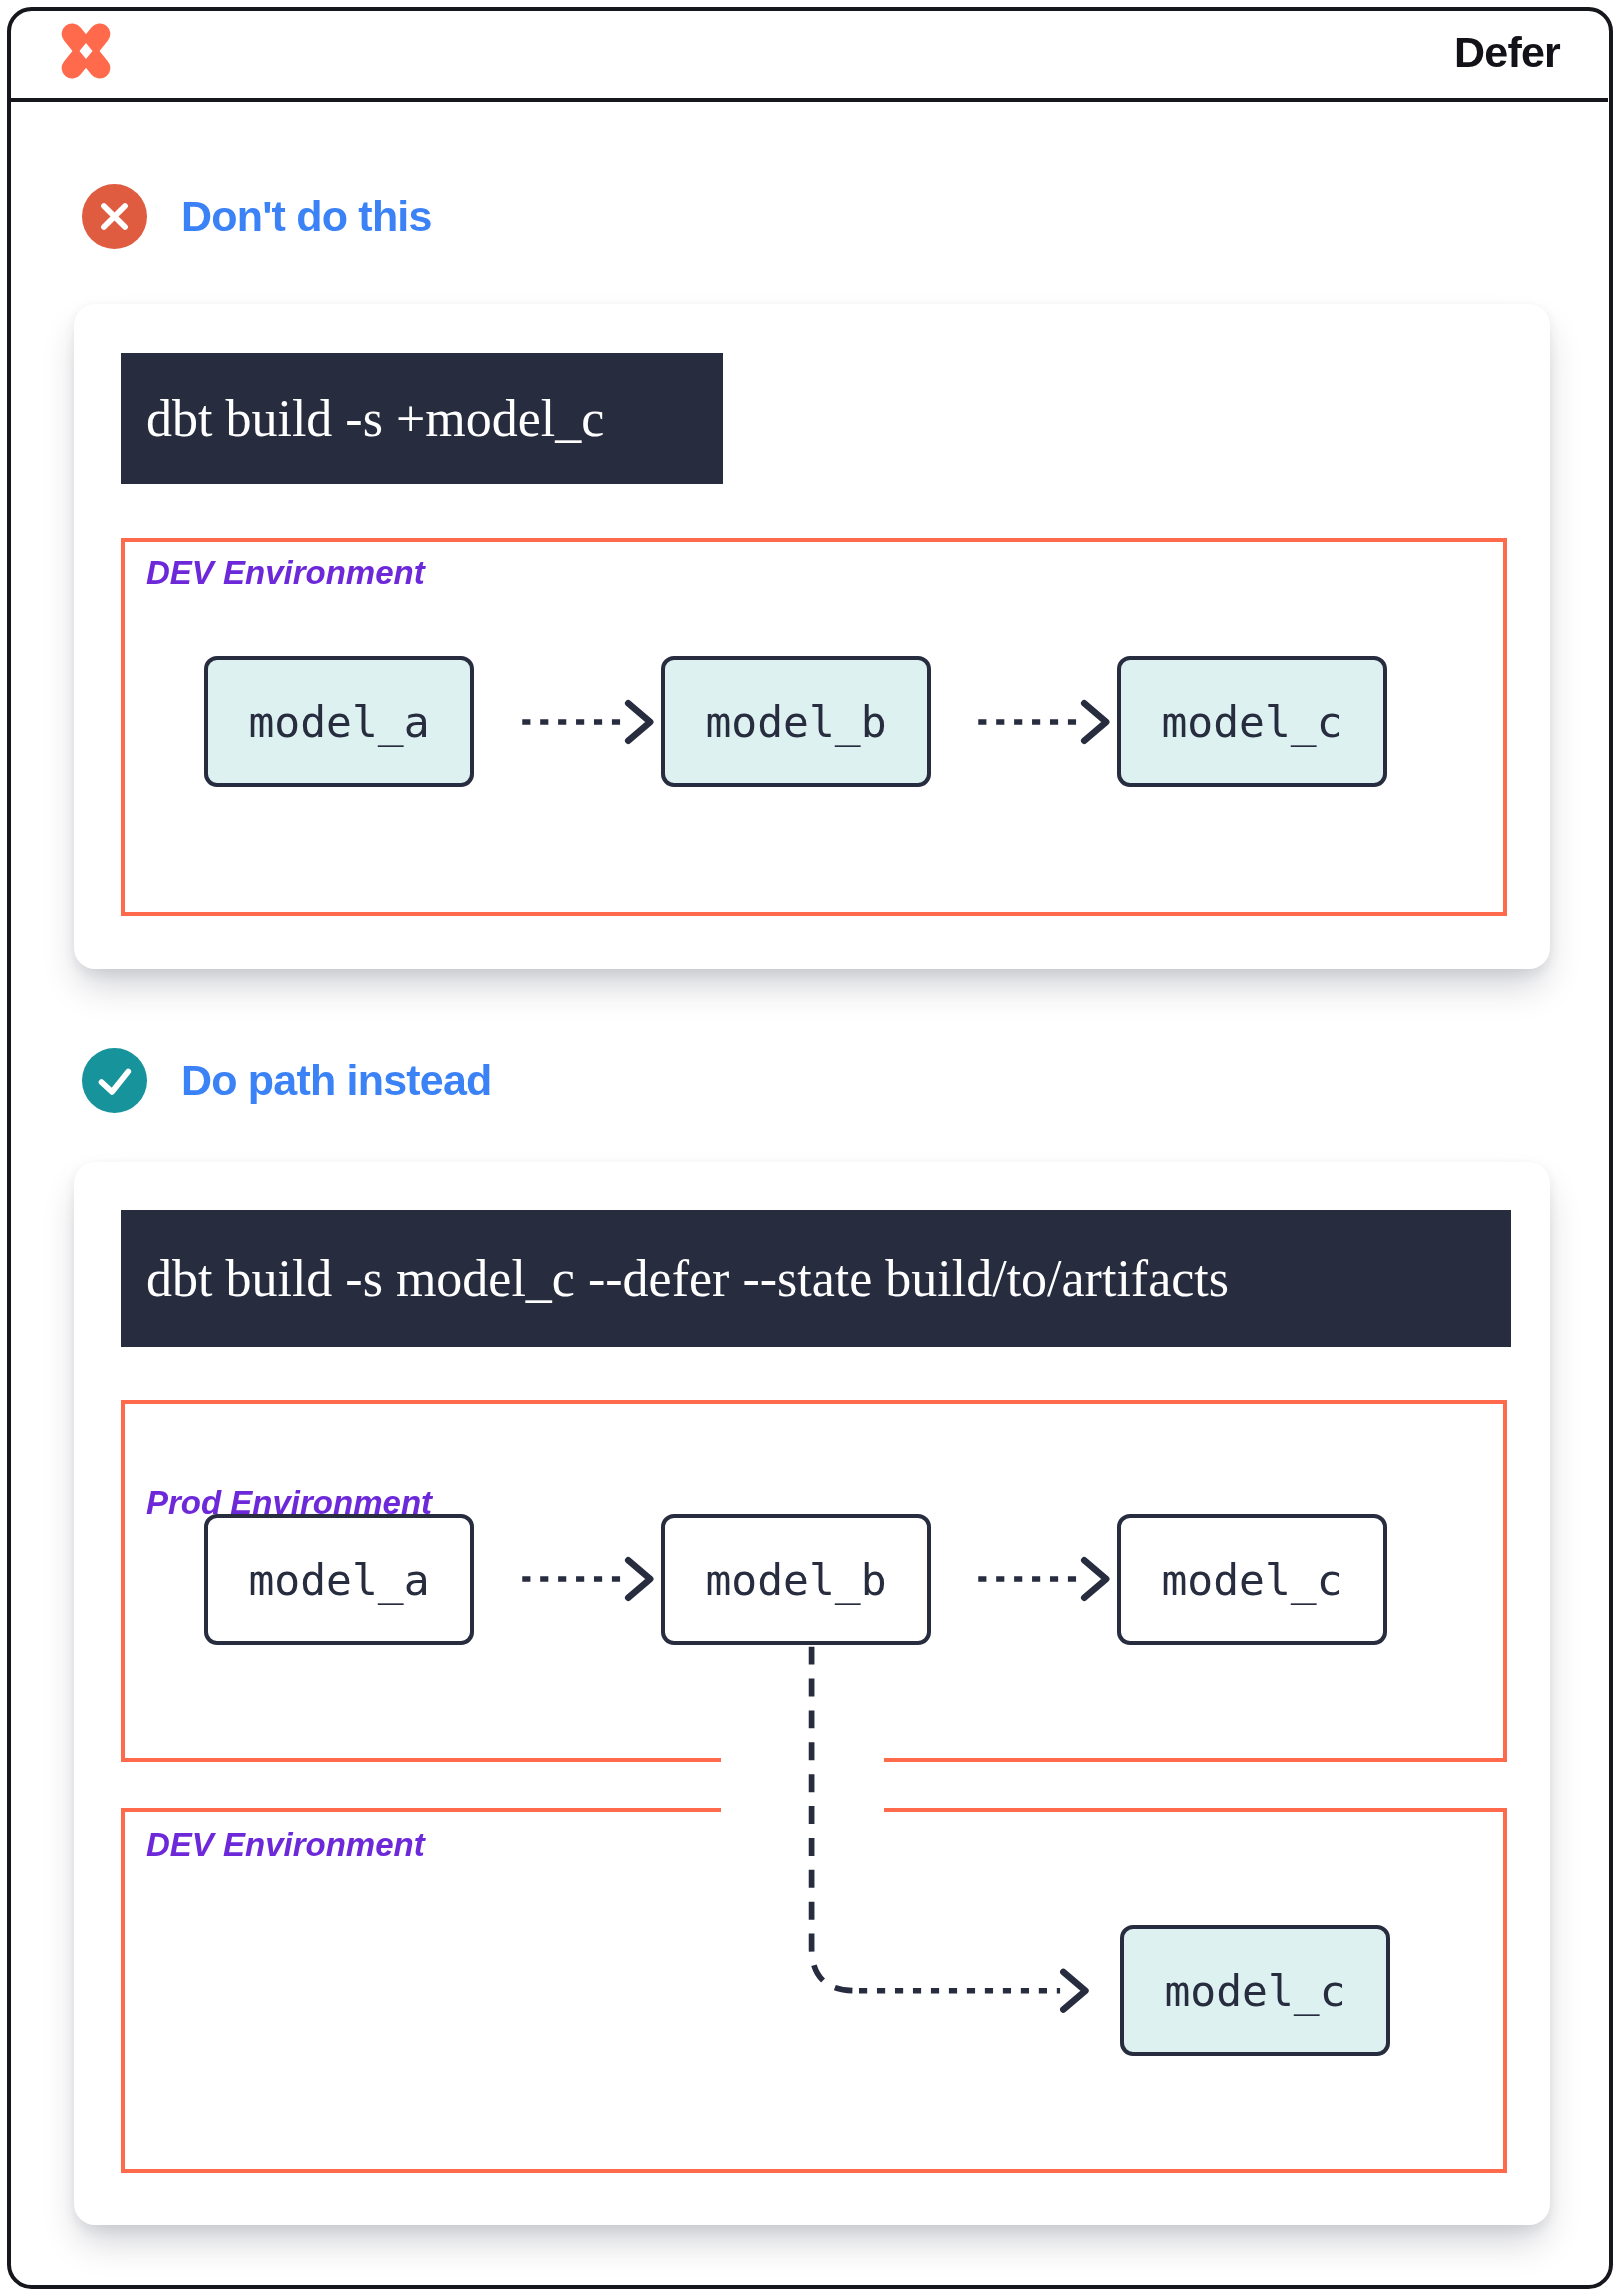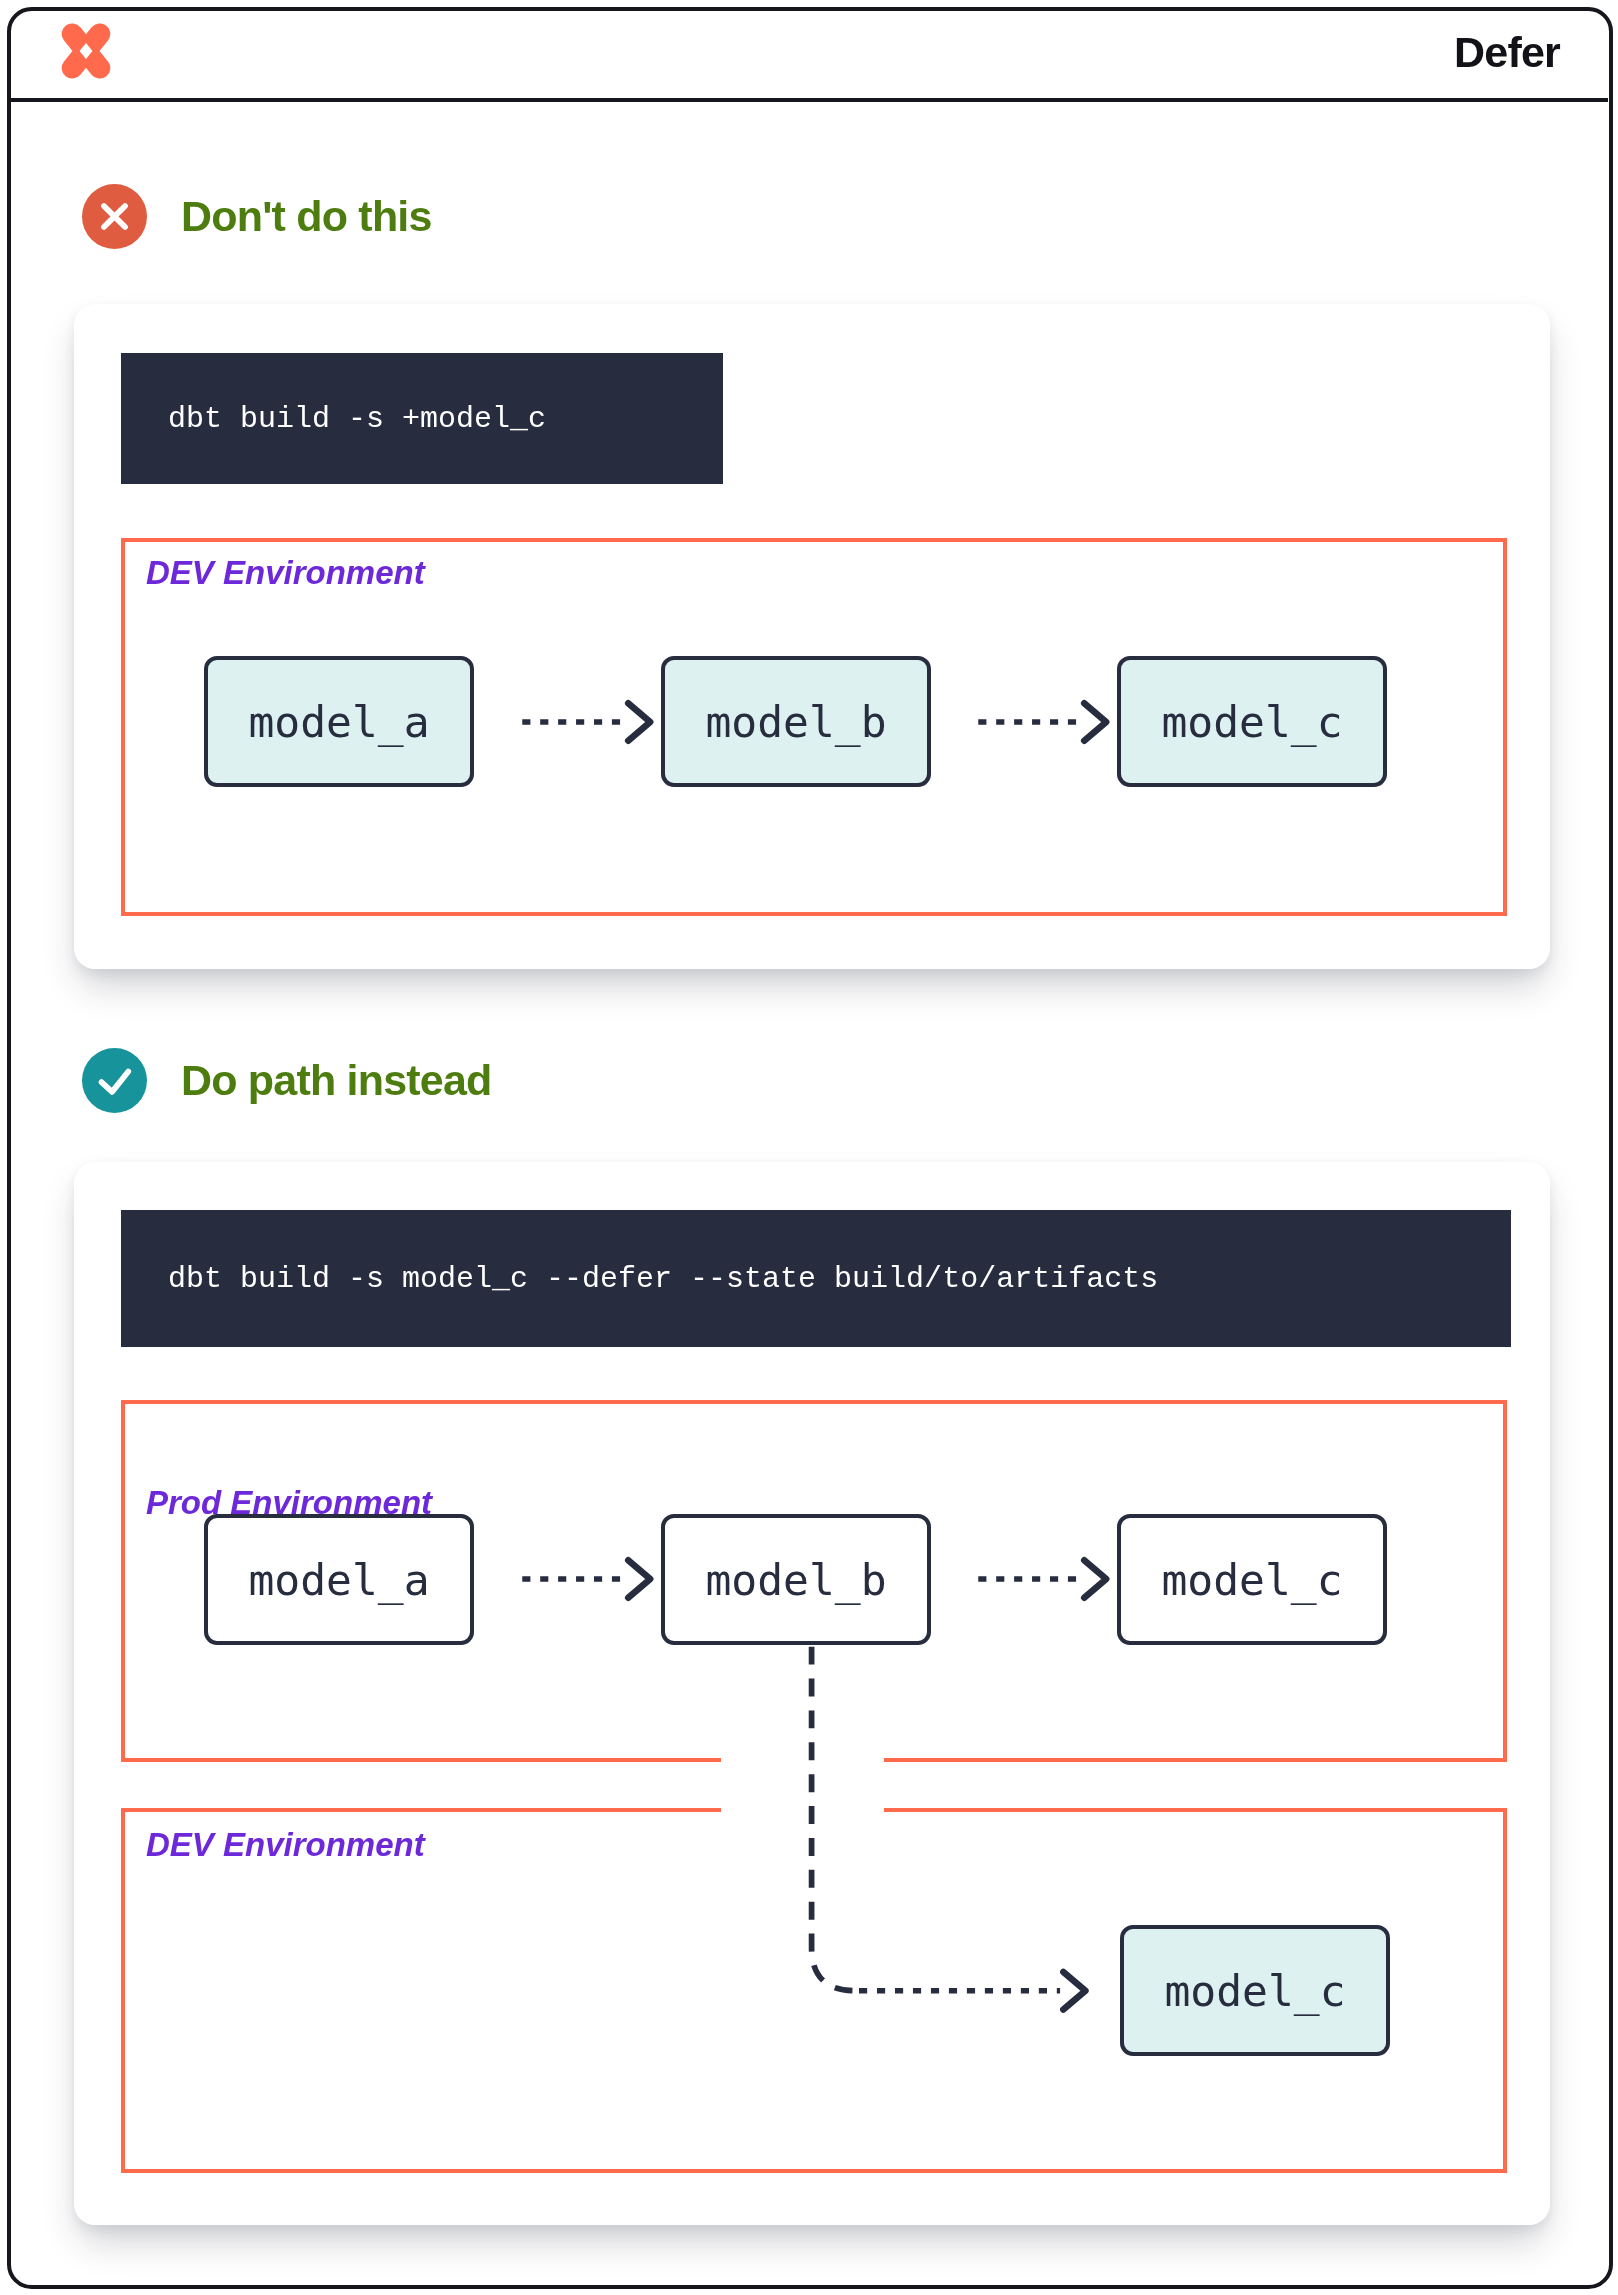--- a/index.html
+++ b/index.html
@@ -21,31 +21,31 @@
     display:flex; align-items:center;
     font-size:43px; font-weight:bold; color:#121218; letter-spacing:-0.8px;
   }
   .logo { position:absolute; left:59px; top:21px; }
 
   
   .section-head { position:absolute; left:82px; display:flex; align-items:center; gap:34px; height:65px; }
   .badge { width:65px; height:65px; border-radius:50%; display:flex; align-items:center; justify-content:center; flex:0 0 auto; }
   .badge.red  { background:#df5c41; }
   .badge.teal { background:#17939b; }
-  .section-title { font-size:43px; font-weight:bold; color:#4d7c0f; letter-spacing:-0.8px; white-space:nowrap; }
+  .section-title { font-size:43px; font-weight:bold; color:#3b82f6; letter-spacing:-0.8px; white-space:nowrap; }
 
   
   .card {
     position:absolute; left:74px; width:1476px; background:#ffffff; border-radius:21px;
     box-shadow: 0 21px 36px -6.5px rgba(30,35,55,0.22), 0 4.9px 11.4px rgba(30,35,55,0.07);
   }
   .code {
     position:absolute; background:#272d3f; display:flex; align-items:center;
-    font-family:Liberation Mono, monospace; font-size:30px; color:#ffffff;
-    padding-left:47px; box-sizing:border-box; white-space:nowrap;
+    font-family:Liberation Serif, serif; font-size:52px; color:#ffffff;
+    padding-left:25px; box-sizing:border-box; white-space:nowrap;
   }
   .env {
     position:absolute; border:4.9px solid #ff6a4c; box-sizing:border-box; background:transparent;
   }
   .env-label {
     position:absolute; font-size:33px; font-weight:bold; font-style:italic; color:#6d28d9; white-space:nowrap;
   }
   .model-box {
     position:absolute; width:270px; height:131px; box-sizing:border-box;
     border:4.9px solid #272d3f; border-radius:13px;

